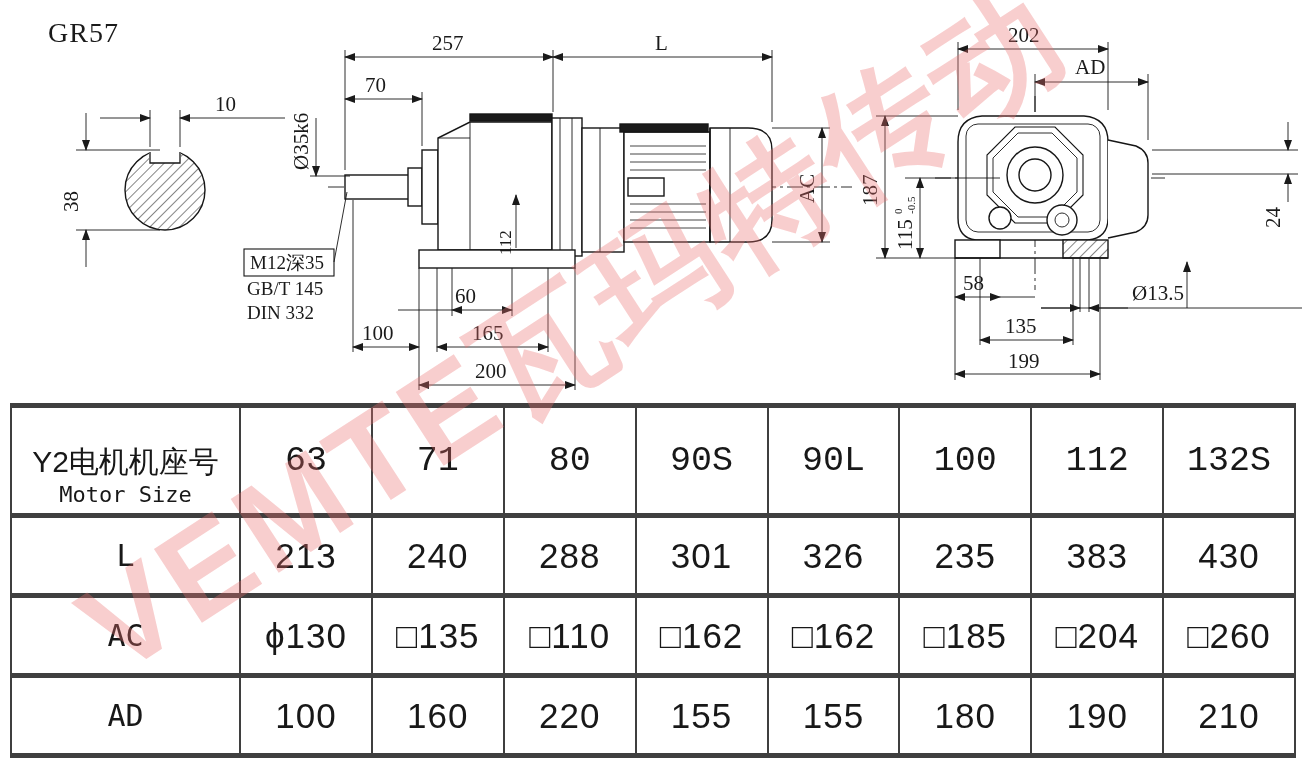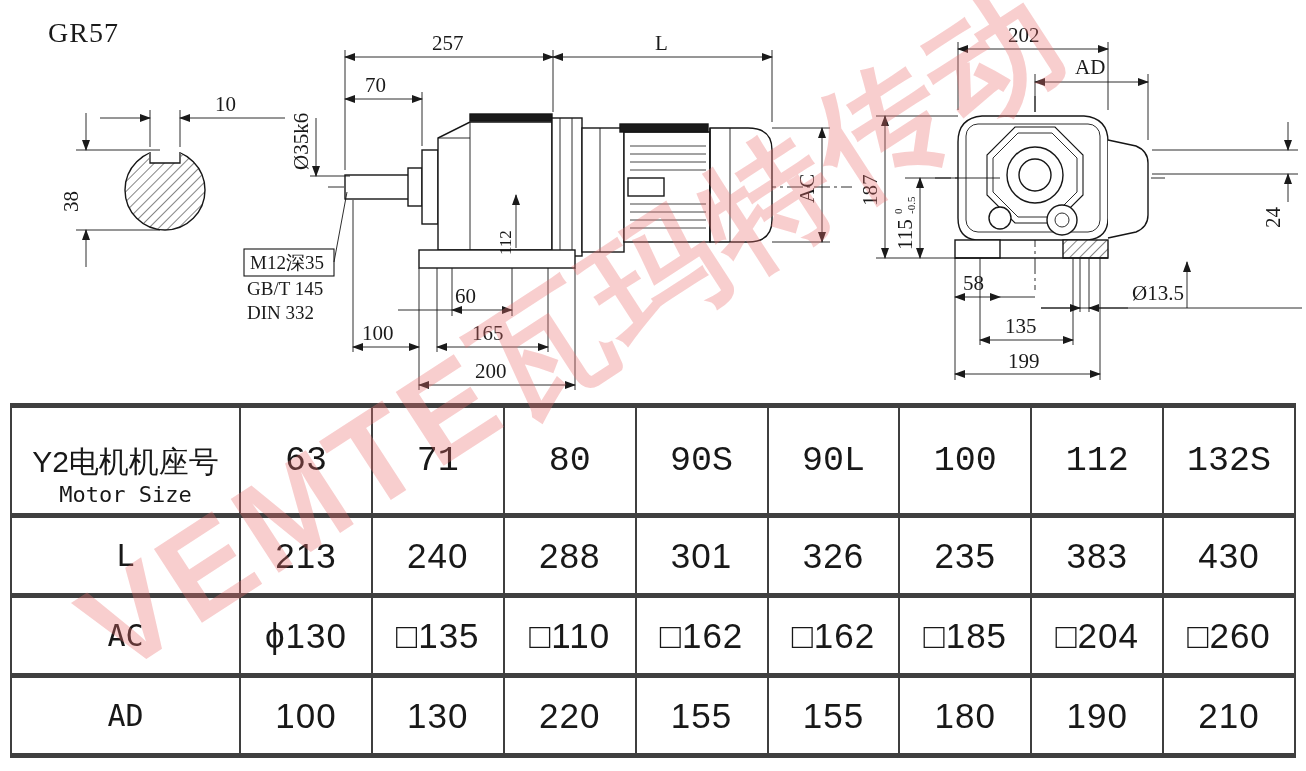--- a/index.html
+++ b/index.html
@@ -304,21 +304,21 @@
       <td class="val">□110</td>
       <td class="val">□162</td>
       <td class="val">□162</td>
       <td class="val">□185</td>
       <td class="val">□204</td>
       <td class="val">□260</td>
     </tr>
     <tr class="r-data">
       <td class="row-label">AD</td>
       <td class="val">100</td>
-      <td class="val">130</td>
+      <td class="val">160</td>
       <td class="val">220</td>
       <td class="val">155</td>
       <td class="val">155</td>
       <td class="val">180</td>
       <td class="val">190</td>
       <td class="val">210</td>
     </tr>
   </tbody>
     </table>
 

